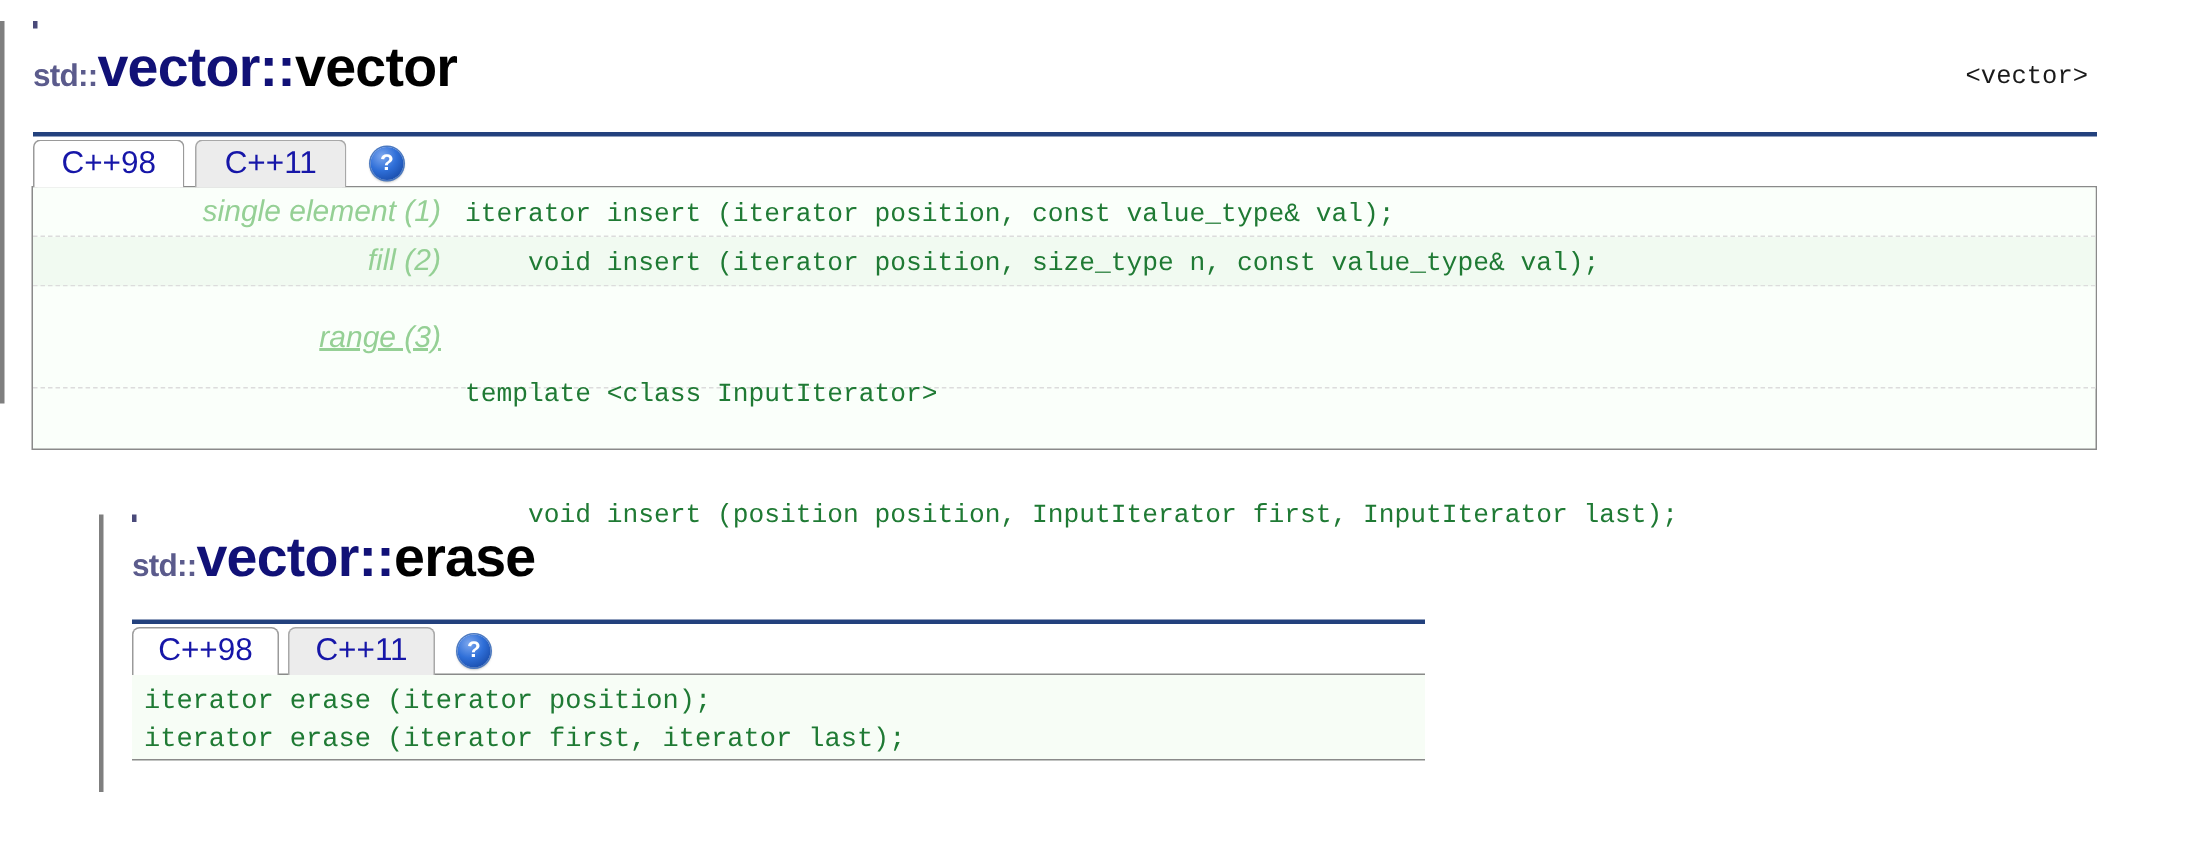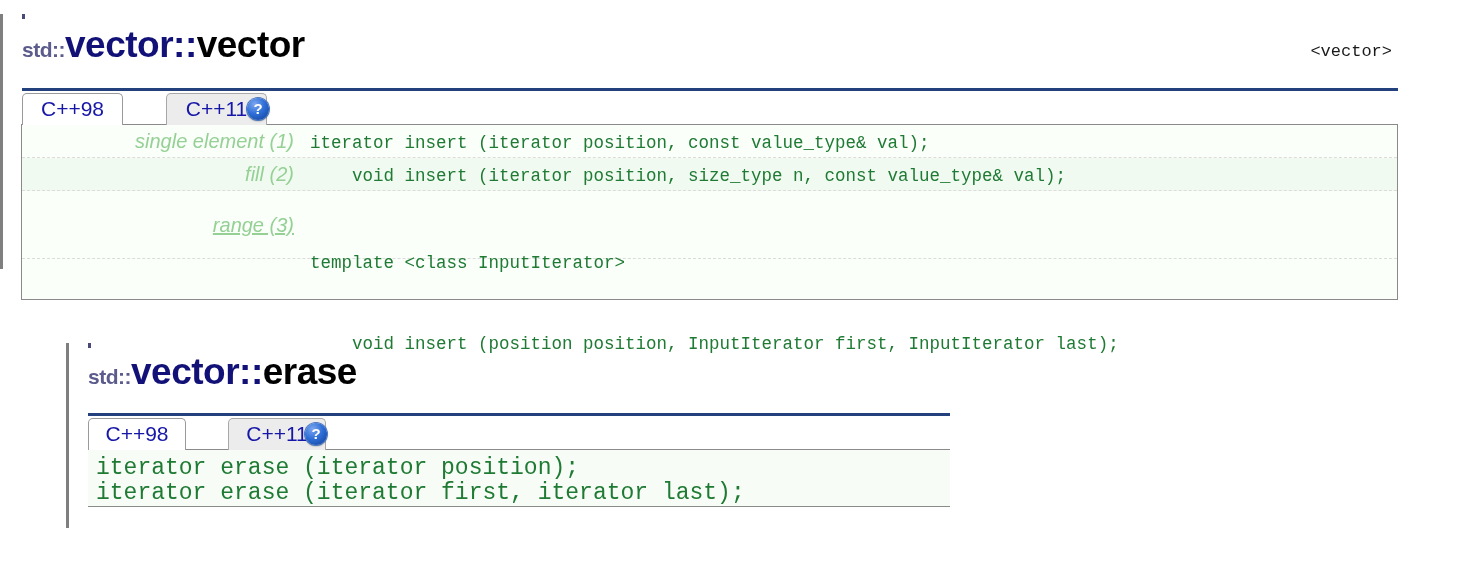--- a/index.html
+++ b/index.html
@@ -121,21 +121,20 @@
   }
   .tab.active {
     background: #ffffff;
     border-color: #9a9a9a;
     z-index: 2;
   }
   .tab.inactive {
     background: #ececec;
     border-color: #a8a8a8;
     z-index: 1;
-    margin-left: 36px;
   }
   .help-icon {
     position: absolute;
     top: 5px;
     width: 22px;
     height: 22px;
     border-radius: 50%;
     background: radial-gradient(circle at 35% 28%, #7da7ee 0%, #2f6fd8 45%, #1b4fae 80%, #16408e 100%);
     box-shadow: 0 0 0 1px #4a78c0, 0 1px 2px rgba(0,0,0,0.45);
     color: #ffffff;
@@ -191,21 +190,21 @@
     position: absolute;
     box-sizing: border-box;
     background: #f7fdf6;
     border-top: 1px solid #8a8a8a;
     border-bottom: 1px solid #8a8a8a;
     padding: 6px 0 8px 8px;
     z-index: 1;
   }
   .sig-pane .line {
     font-family: "Liberation Mono", monospace;
-    font-size: 23px;
+    font-size: 18px;
     color: #1f7a34;
     line-height: 25px;
     white-space: pre;
   }
 </style>
 </head>
 <body>
 
 <div class="ref-block" id="block-insert" style="left:0px; top:14px; width:1400px; height:255px;">
 

